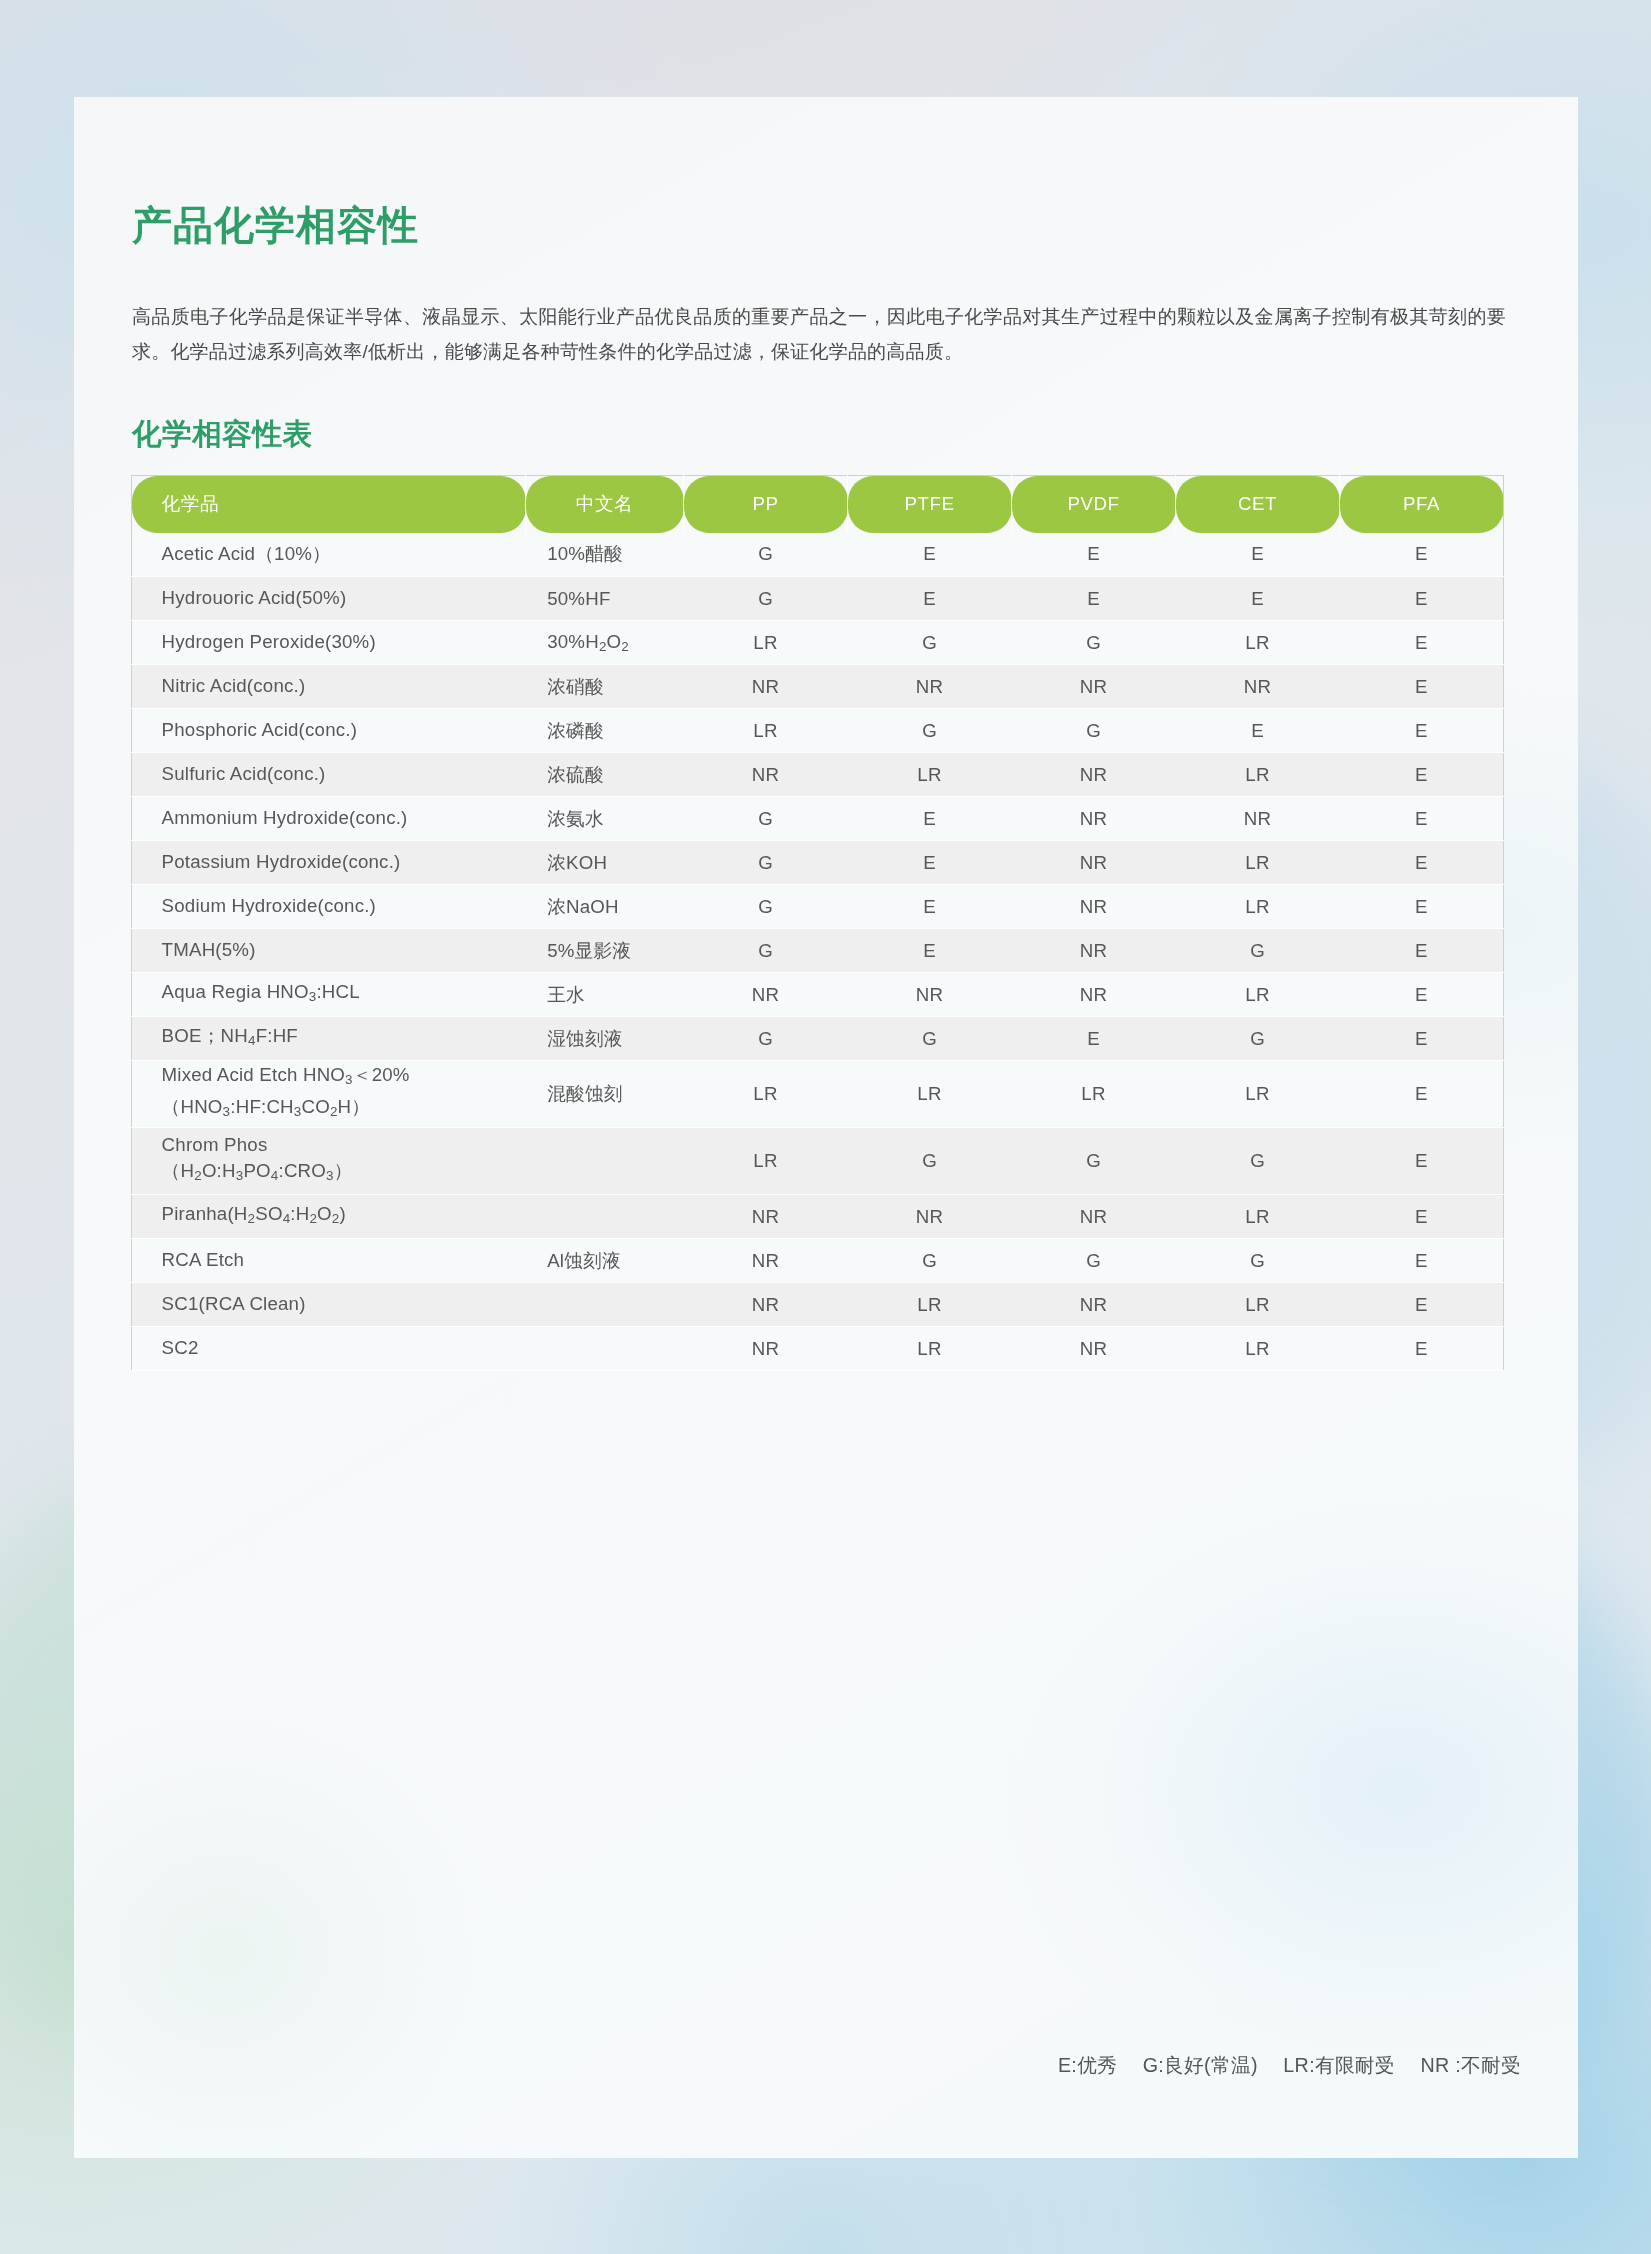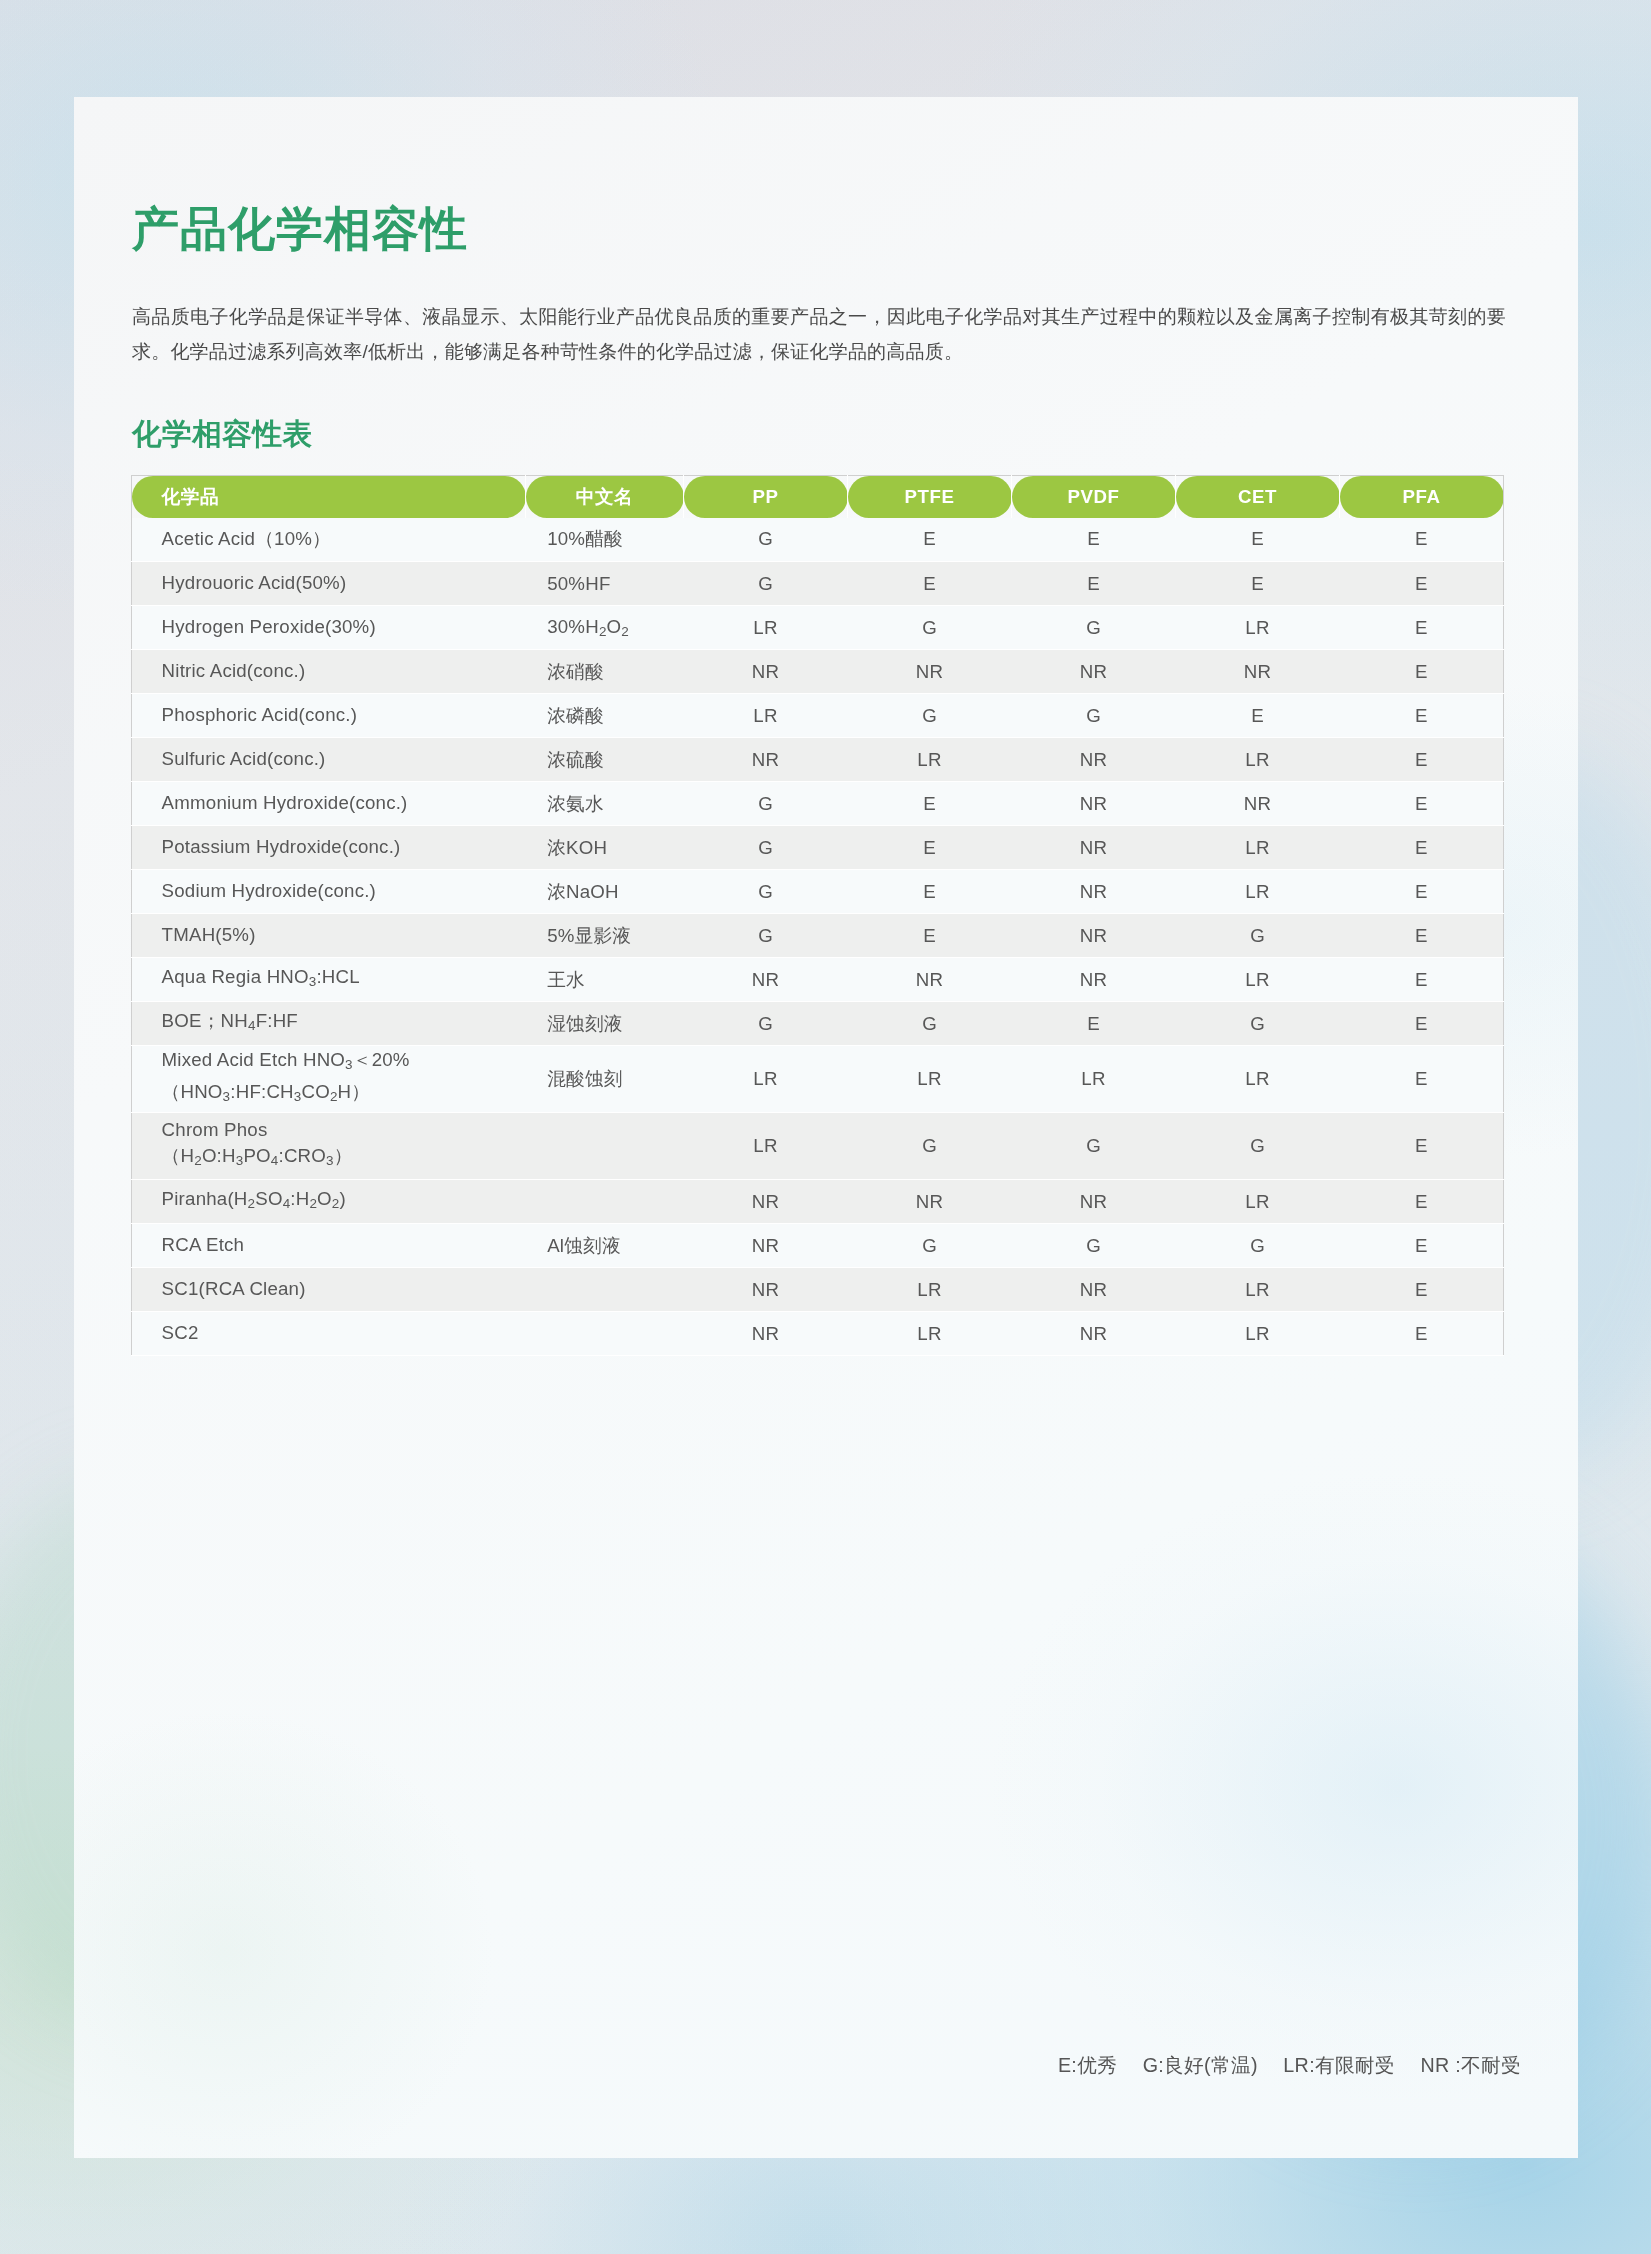--- a/index.html
+++ b/index.html
@@ -63,21 +63,21 @@
     left: 0; top: 0; right: 0; bottom: 0;
     padding: 0;
     z-index: 2;
   }
 
   
   #doc-title {
     position: absolute;
     left: 58px;
     top: 108px;
-    font-size: 47px;
+    font-size: 40px;
     font-weight: bold;
     color: #2e9e69;
     letter-spacing: 1px;
     line-height: 1;
   }
 
   #intro-paragraph {
     position: absolute;
     left: 58px;
     top: 202px;
@@ -118,22 +118,22 @@
   }
 
   table#compat-table col.c-chem { width: 394px; }
   table#compat-table col.c-cn   { width: 158px; }
   table#compat-table col.c-mat  { width: 164px; }
 
   table#compat-table thead th {
     background: #9cc742;
     color: #ffffff;
     font-size: 18.7px;
-    font-weight: bold;
-    height: 42px;
+    font-weight: normal;
+    height: 57px;
     border-right: 1px solid #ffffff;
     text-align: center;
     letter-spacing: 0.5px;
     border-radius: 25px;
   }
   table#compat-table thead th:last-child { border-right: none; }
   table#compat-table thead th.th-chem {
     text-align: left;
     padding-left: 29.6px;
   }

